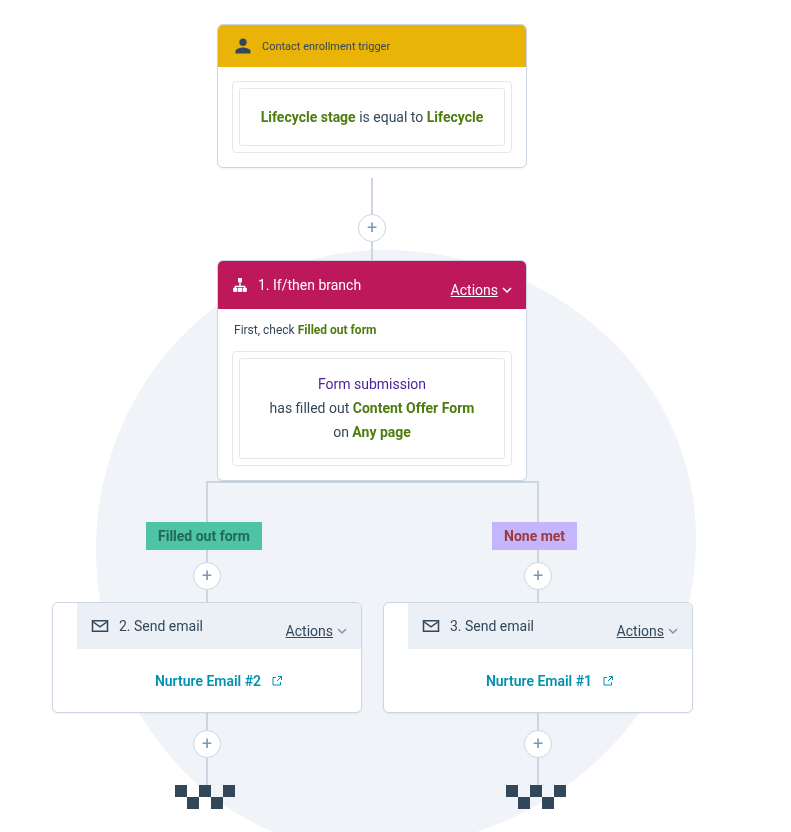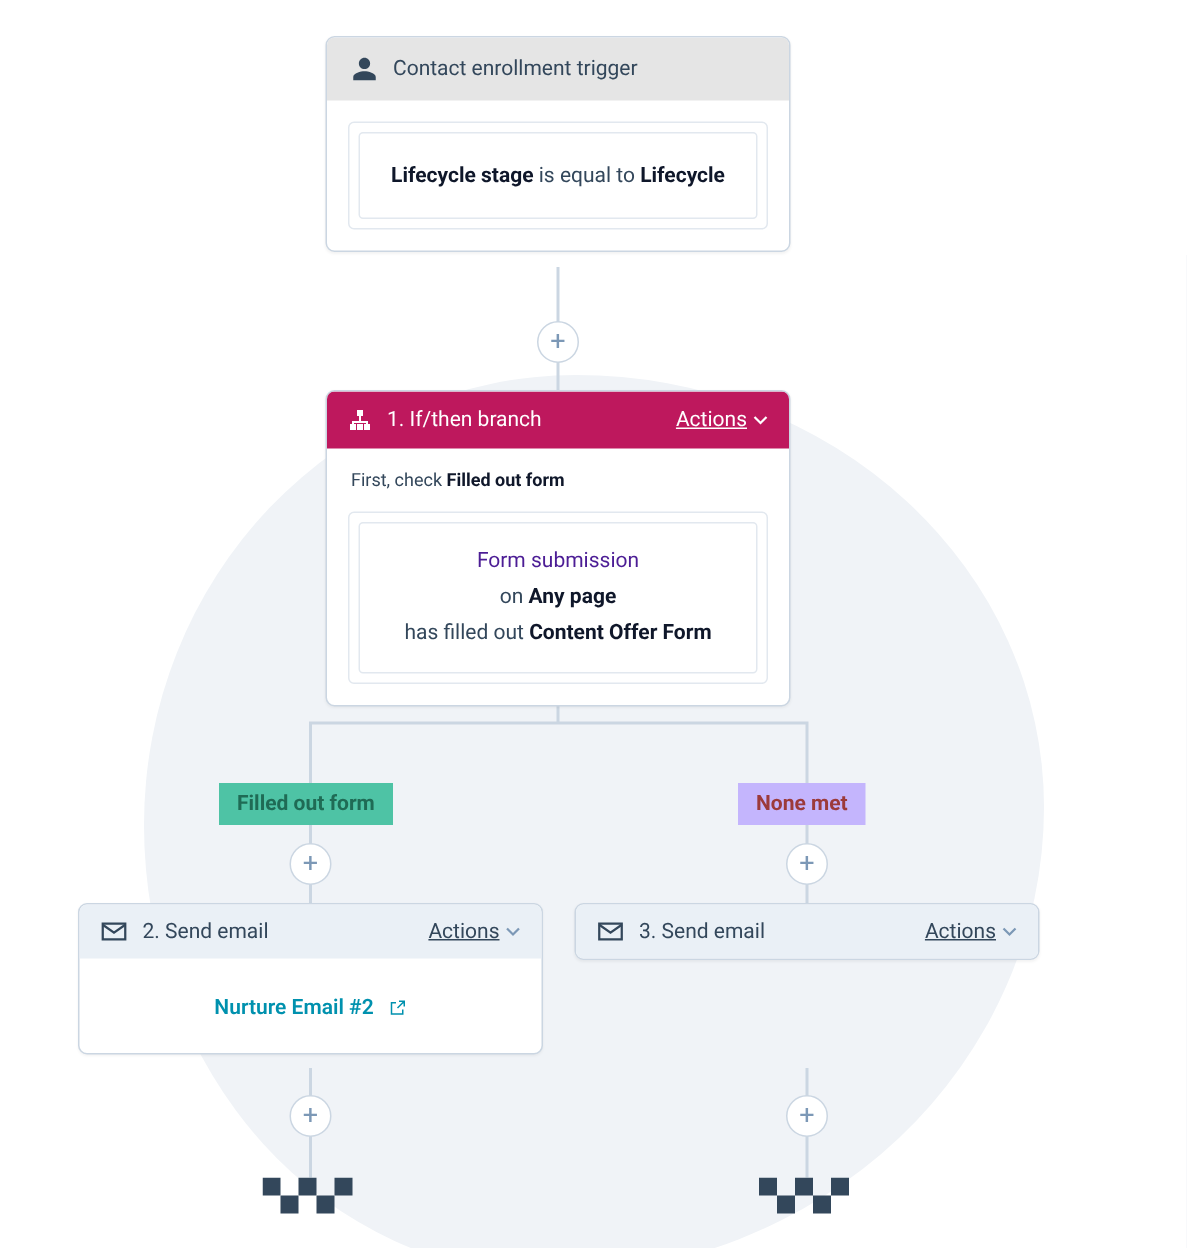--- a/index.html
+++ b/index.html
@@ -30,27 +30,27 @@
     border: 1px solid #cbd6e2;
     border-radius: 6px;
     box-shadow: 0 1px 2px rgba(0,0,0,0.05);
     z-index: 2;
     overflow: hidden;
   }
 
   
   #trigger { left: 217px; top: 24px; width: 310px; }
   #trigger .trig-head {
-    background: #e5e5e5;
+    background: #eab308;
     padding: 12px 16px;
     display: flex;
     align-items: center;
     gap: 10px;
     color: #33475b;
-    font-size: 14px;
+    font-size: 11px;
   }
   #trigger .trig-body { padding: 14px; }
   .rule-box-outer {
     border: 1px solid #e2e8ef;
     border-radius: 4px;
     padding: 6px;
   }
   .rule-box-inner {
     border: 1px solid #e2e8ef;
     border-radius: 3px;
@@ -73,41 +73,42 @@
   }
   #branch .dark-head .spacer { flex: 1; }
   .actions-link {
     color: #fff;
     font-size: 14px;
     text-decoration: underline;
     display: inline-flex;
     align-items: center;
     gap: 4px;
     cursor: pointer;
+    margin-top: 10px;
   }
   .actions-link.dark { color: #33475b; }
   #branch .sub-head {
     padding: 14px 16px 0 16px;
     color: #33475b;
     font-size: 12px;
   }
   #branch .branch-body { padding: 14px; }
   .branch-rule-box {
     border: 1px solid #e2e8ef;
     border-radius: 3px;
     padding: 14px 10px;
     text-align: center;
     color: #33475b;
     font-size: 14px;
     line-height: 1.7;
   }
   .muted { color: #4c1d95; }
 
   
-  .emailcard { width: 310px; }
+  .emailcard { width: 310px; padding-left: 24px; }
   #email-left { left: 52px; top: 602px; }
   #email-right { left: 383px; top: 602px; }
   .emailcard .eh {
     background: #eaf0f6;
     padding: 10px 14px;
     display: flex;
     align-items: center;
     gap: 10px;
     color: #33475b;
     font-size: 14px;
@@ -160,21 +161,21 @@
     border-radius: 0;
   }
   #chip-filled { left: 146px; top: 522px; background: #4ec3a5; color: #1f6b55; }
   #chip-none   { left: 492px; top: 522px; background: #c4b5fd; color: #9c3a3a; }
 
   
   .flag { position: absolute; z-index: 3; }
   #flag-l { left: 175px; top: 785px; }
   #flag-r { left: 506px; top: 785px; }
 
-  .bold { font-weight: 700; color: #0f172a; }
+  .bold { font-weight: 700; color: #4d7c0f; }
   svg.icon { flex-shrink: 0; }
 </style>
 </head>
 <body>
 
 <div class="blob"></div>
 
 <svg class="conn" width="791" height="832">
   <g stroke="#cbd6e2" stroke-width="2" fill="none">
     <line x1="372" y1="178" x2="372" y2="260"></line>
@@ -226,26 +227,26 @@
   </div>
   <div class="sub-head">
     <span>First, check</span>
     <span class="bold">Filled out form</span>
   </div>
   <div class="branch-body">
     <div class="rule-box-outer">
       <div class="branch-rule-box">
         <div class="muted">Form submission</div>
         <div>
+          <span>has filled out</span>
+          <span class="bold">Content Offer Form</span>
+        </div>
+        <div>
           <span>on</span>
           <span class="bold">Any page</span>
-        </div>
-        <div>
-          <span>has filled out</span>
-          <span class="bold">Content Offer Form</span>
         </div>
       </div>
     </div>
   </div>
 </div>
 
 <div id="chip-filled" class="chip">Filled out form</div>
 <div id="chip-none" class="chip">None met</div>
 
 <div id="plus2" class="plus">+</div>
@@ -281,20 +282,28 @@
     <svg class="icon" width="18" height="14" viewBox="0 0 24 18" fill="#33475b">
         <path d="M2 2h20v14H2z" fill="none" stroke="#33475b" stroke-width="2"></path>
         <path d="M2 3l10 7 10-7" fill="none" stroke="#33475b" stroke-width="2"></path>
       </svg>
     <span>3. Send email</span>
     <span class="spacer"></span>
     <span class="actions-link dark">
       <span>Actions</span>
       <svg width="10" height="10" viewBox="0 0 10 10">
           <path d="M1 3l4 4 4-4" stroke="#7c98b6" stroke-width="1.5" fill="none"></path>
+        </svg>
+    </span>
+  </div>
+  <div class="eb">
+    <span class="email-link">
+      <span>Nurture Email #1</span>
+      <svg width="12" height="12" viewBox="0 0 24 24" fill="none" stroke="#0091ae" stroke-width="2">
+          <path d="M14 3h7v7M21 3l-9 9M19 14v6H4V5h6"></path>
         </svg>
     </span>
   </div>
 </div>
 
 <div id="plus4" class="plus">+</div>
 <div id="plus5" class="plus">+</div>
 
 <svg id="flag-l" class="flag" width="64" height="32" viewBox="0 0 64 32">
   <g fill="#33475b">

